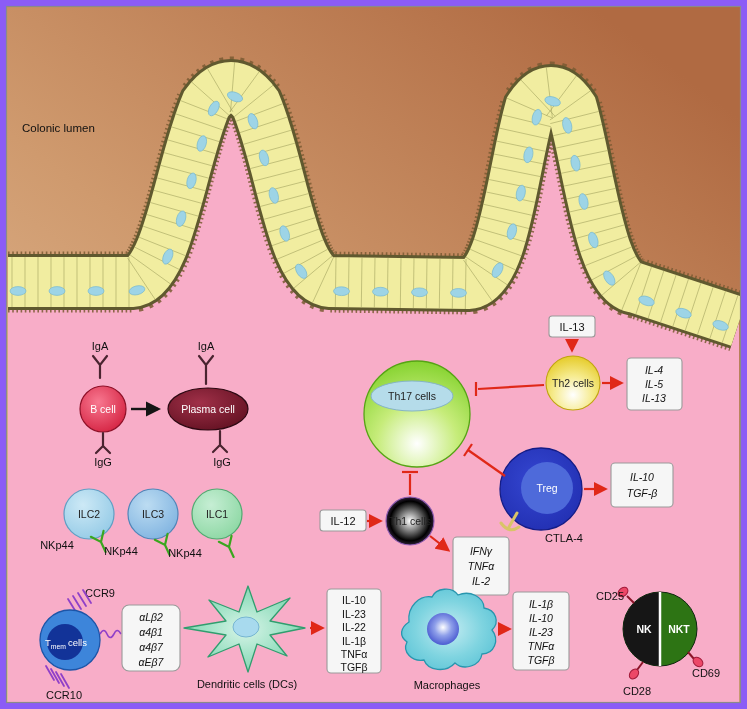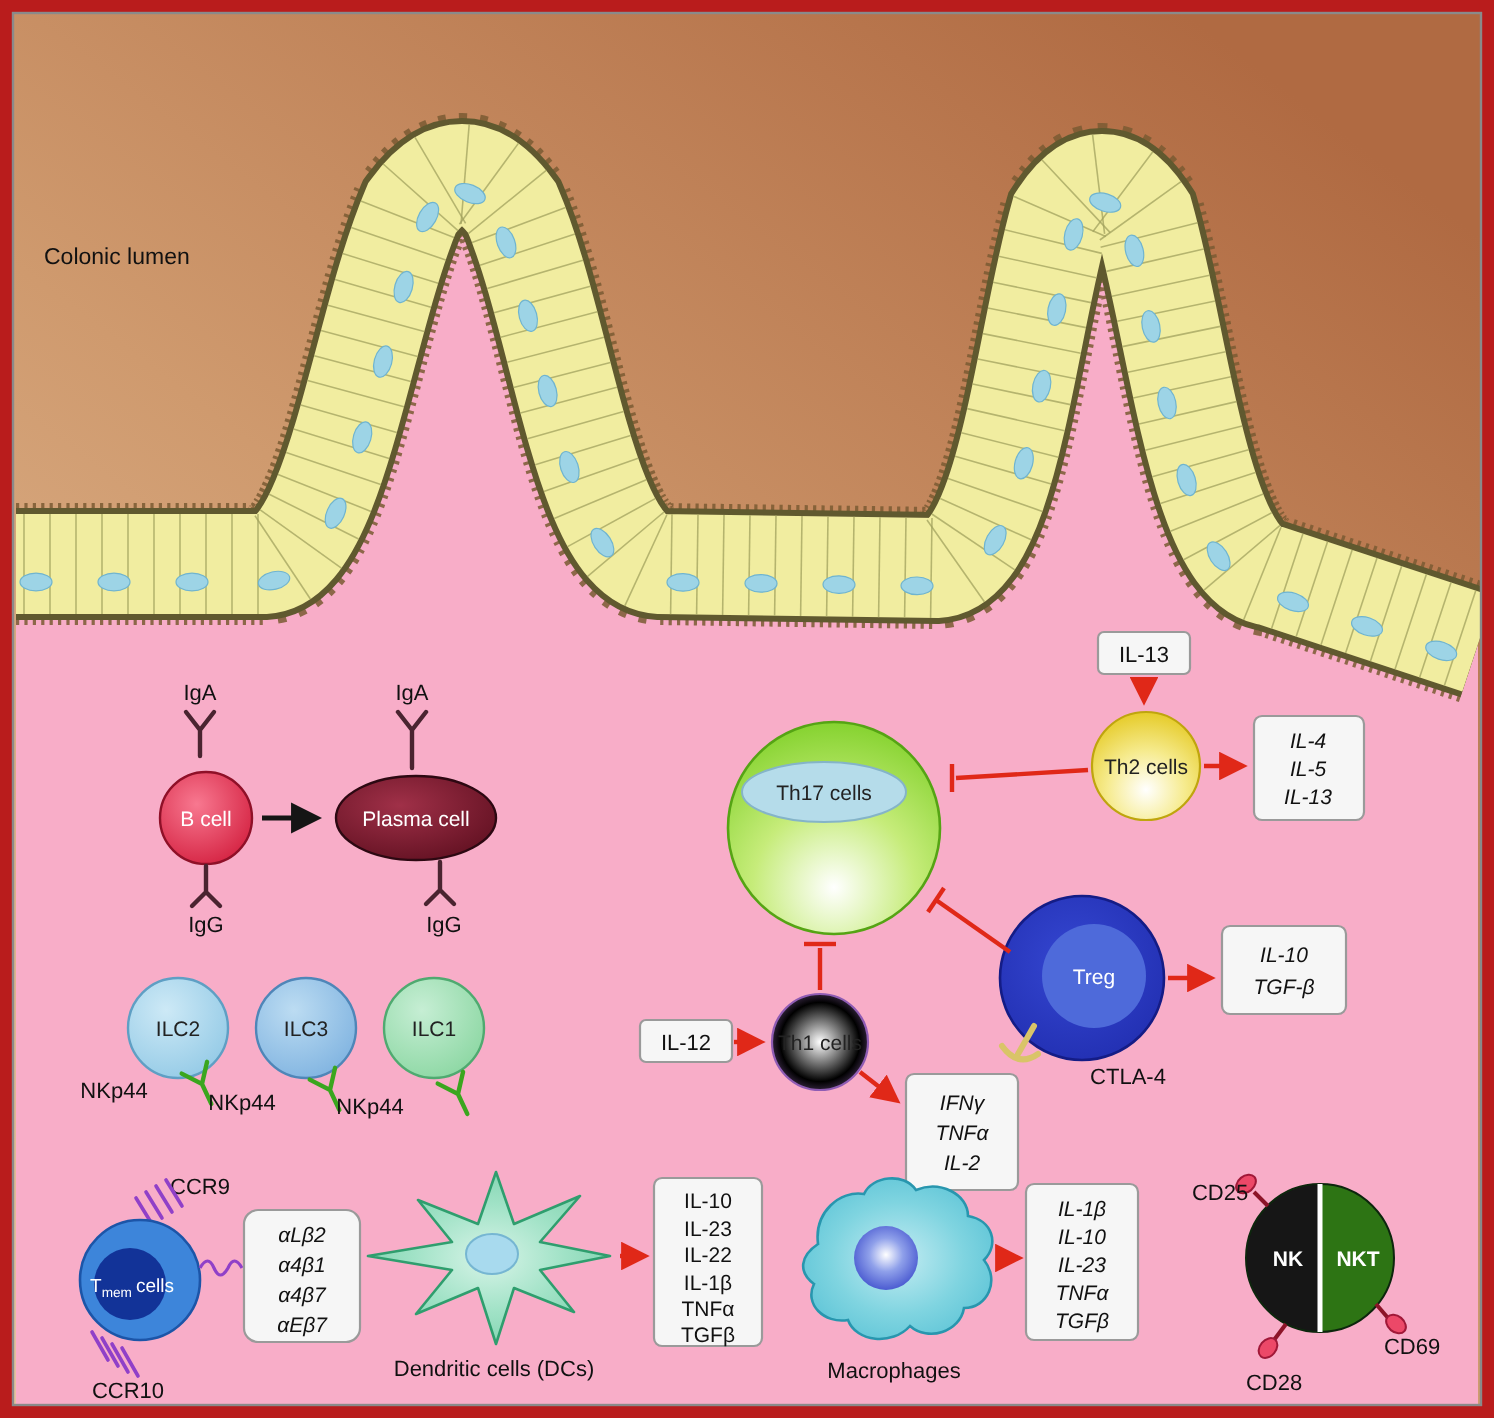--- a/index.html
+++ b/index.html
@@ -1,16 +1,16 @@
 <!DOCTYPE html>
 <html><head>
 <meta charset="utf-8">
 <style>
   html,body{margin:0;padding:0;background:#ffffff;}
-  .fig-wrap{width:747px;height:709px;position:relative;background:#b91c1c;}
+  .fig-wrap{width:747px;height:709px;position:relative;background:#8b5cf6;}
   svg{display:block;font-family:"Liberation Sans",sans-serif;}
   text{font-family:"Liberation Sans",sans-serif;}
   .lbl{font-size:11px;fill:#111;text-anchor:middle;}
   .lbl-start{font-size:11.5px;fill:#111;text-anchor:start;}
   .cellname{font-size:10.5px;fill:#222;text-anchor:middle;}
   .whitetxt{fill:#ffffff;}
   .cyt{font-size:10.5px;font-style:italic;fill:#111;text-anchor:middle;}
   .cytr{font-size:10.5px;fill:#111;text-anchor:middle;}
   .box{fill:#f6f6f6;stroke:#9a9a9a;stroke-width:1.1;}
   .redl{stroke:#e02818;stroke-width:2.2;fill:none;}

